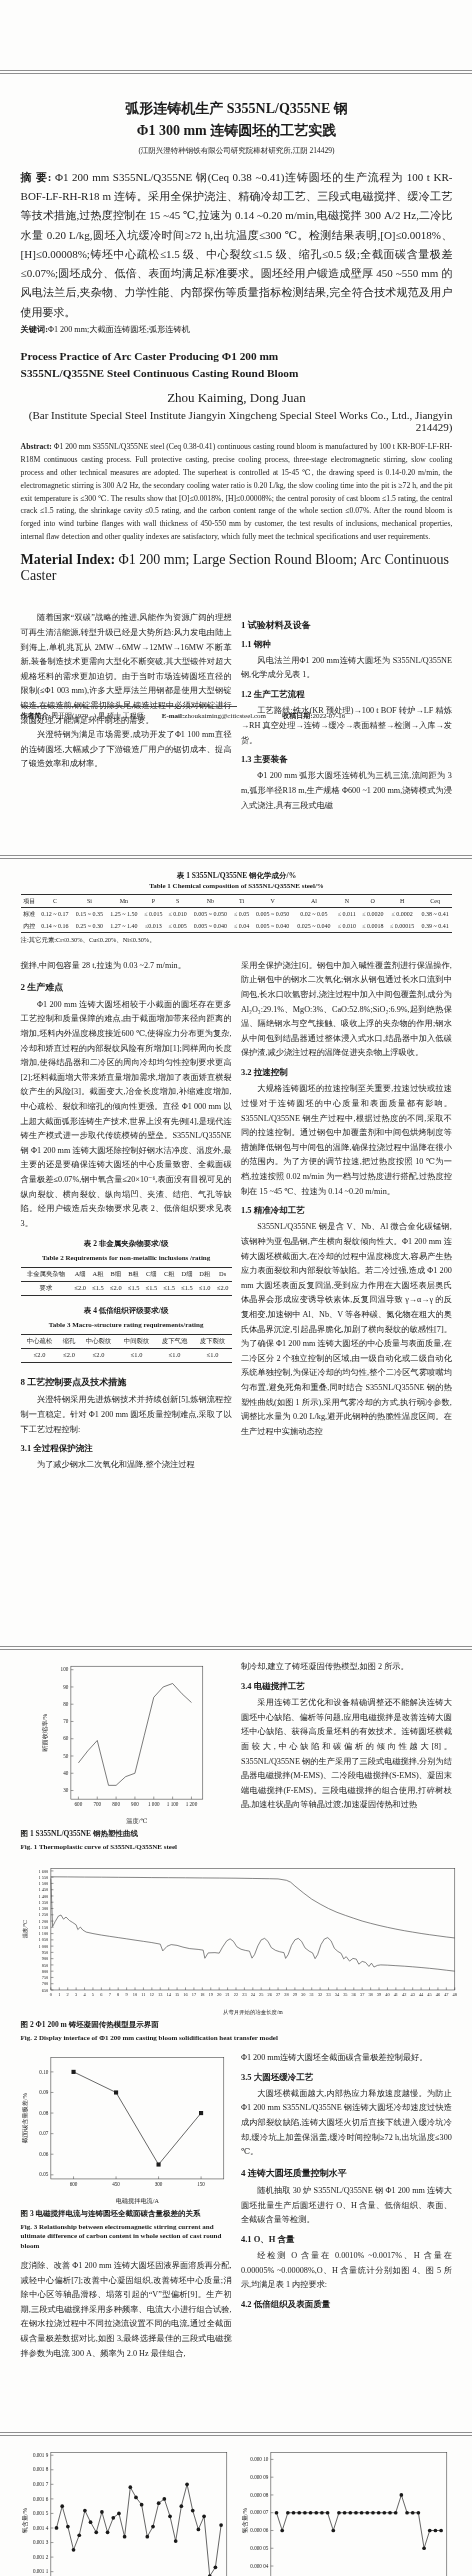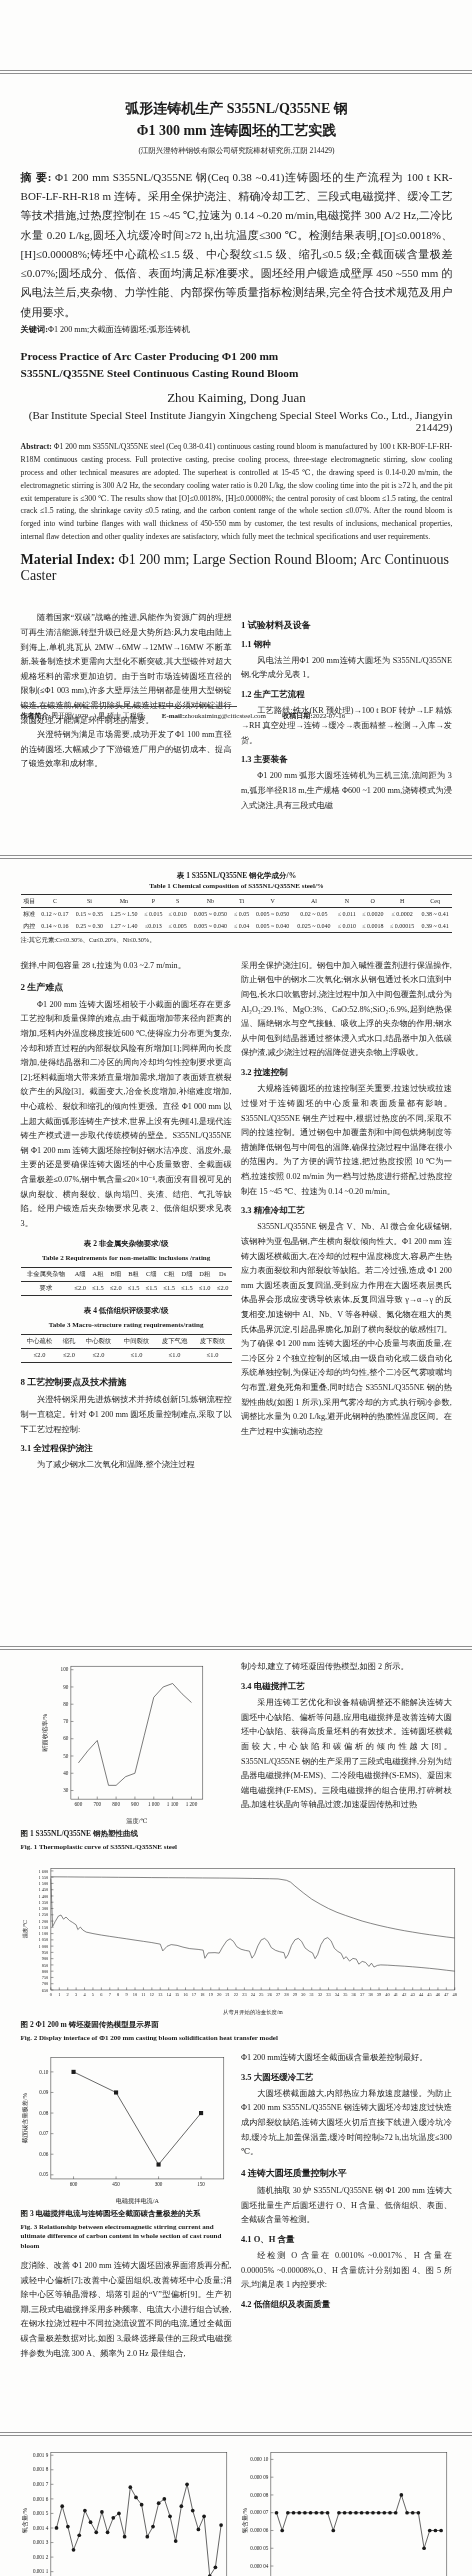--- a/index.html
+++ b/index.html
@@ -219,21 +219,21 @@
         <div class="sp8"></div>
         <h3 class="sec">8  工艺控制要点及技术措施</h3>
         <p>兴澄特钢采用先进炼钢技术并持续创新[5],炼钢流程控制一直稳定。针对 Φ1 200 mm 圆坯质量控制难点,采取了以下工艺过程控制:</p>
         <h4 class="sub">3.1  全过程保护浇注</h4>
         <p>为了减少钢水二次氧化和温降,整个浇注过程</p>
       </div>
       <div class="col body-txt">
         <p class="noind">采用全保护浇注[6]。钢包中加入碱性覆盖剂进行保温操作,防止钢包中的钢水二次氧化;钢水从钢包通过长水口流到中间包,长水口吹氩密封,浇注过程中加入中间包覆盖剂,成分为 Al₂O₃:29.1%、MgO:3%、CaO:52.8%;SiO₂:6.9%,起到绝热保温、隔绝钢水与空气接触、吸收上浮的夹杂物的作用;钢水从中间包到结晶器通过整体浸入式水口,结晶器中加入低碳保护渣,减少浇注过程的温降促进夹杂物上浮吸收。</p>
         <h4 class="sub">3.2  拉速控制</h4>
         <p>大规格连铸圆坯的拉速控制至关重要,拉速过快或拉速过慢对于连铸圆坯的中心质量和表面质量都有影响。S355NL/Q355NE 钢生产过程中,根据过热度的不同,采取不同的拉速控制。通过钢包中加覆盖剂和中间包烘烤制度等措施降低钢包与中间包的温降,确保拉浇过程中温降在很小的范围内。为了方便的调节拉速,把过热度按照 10 ℃为一档,拉速按照 0.02 m/min 为一档与过热度进行搭配,过热度控制在 15 ~45 ℃、拉速为 0.14 ~0.20 m/min。</p>
-        <h4 class="sub">3.3  精准冷却工艺</h4>
+        <h4 class="sub">1.5  精准冷却工艺</h4>
         <p>S355NL/Q355NE 钢是含 V、Nb、Al 微合金化碳锰钢,该钢种为亚包晶钢,产生横向裂纹倾向性大。Φ1 200 mm 连铸大圆坯横截面大,在冷却的过程中温度梯度大,容易产生热应力表面裂纹和内部裂纹等缺陷。若二冷过强,造成 Φ1 200 mm 大圆坯表面反复回温,受到应力作用在大圆坯表层奥氏体晶界会形成应变诱导铁素体,反复回温导致 γ→α→γ 的反复相变,加速钢中 Al、Nb、V 等各种碳、氮化物在粗大的奥氏体晶界沉淀,引起晶界脆化,加剧了横向裂纹的敏感性[7]。为了确保 Φ1 200 mm 连铸大圆坯的中心质量与表面质量,在二冷区分 2 个独立控制的区域,由一级自动化或二级自动化系统单独控制,为保证冷却的均匀性,整个二冷区气雾喷嘴均匀布置,避免死角和重叠,同时结合 S355NL/Q355NE 钢的热塑性曲线(如图 1 所示),采用气雾冷却的方式,执行弱冷参数,调整比水量为 0.20 L/kg,避开此钢种的热脆性温度区间。在生产过程中实施动态控</p>
       </div>
     </div>
   </section>
 
   <section class="page p3">
     <div class="page-rule"></div>
     <div class="sp20"></div>
     <div class="cols">
       <div class="col">

